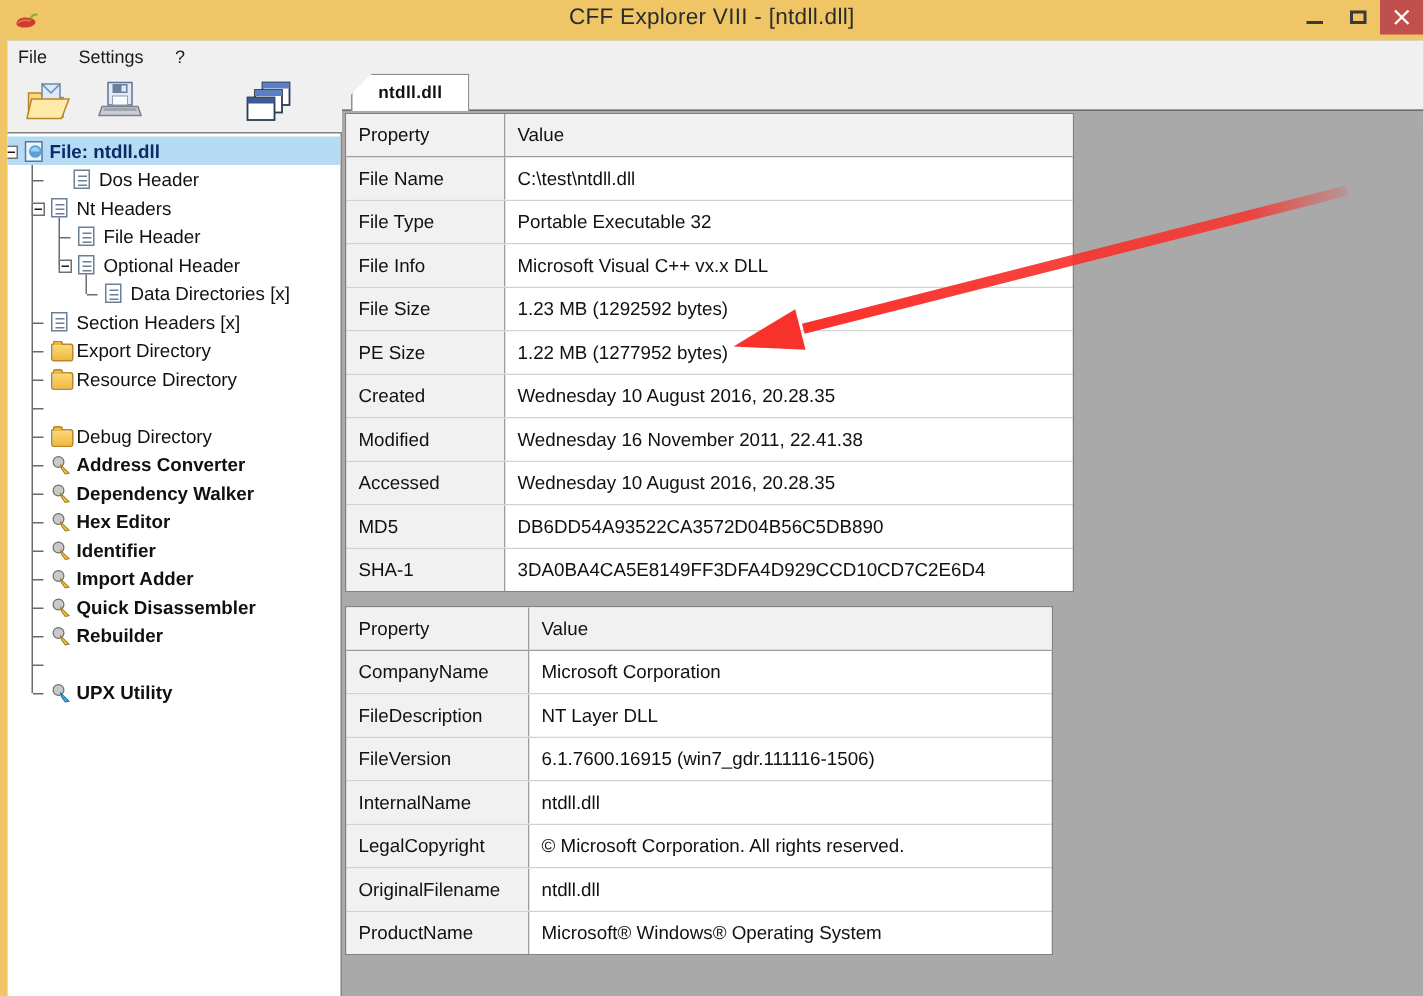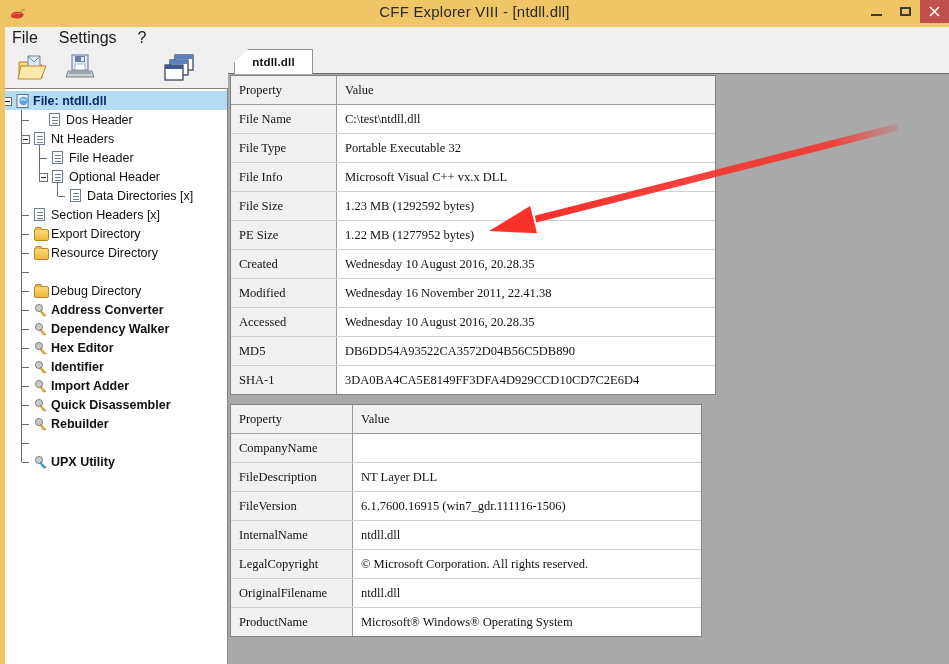--- a/index.html
+++ b/index.html
@@ -77,21 +77,21 @@
     position: absolute;
     left: 0; top: 27px;
     width: 949px; height: 21px;
     background: #f0f0f0;
     display: flex;
     align-items: center;
     padding-left: 8px;
     box-sizing: border-box;
   }
   .menu-item {
-    font-size: 16px;
+    font-size: 12px;
     color: #1a1a1a;
     padding: 2px 9px 2px 4px;
     margin-right: 8px;
     cursor: default;
   }
 
   
   .toolbar {
     position: absolute;
     left: 0; top: 48px;
@@ -244,21 +244,20 @@
     font-size: 12.5px;
     color: #111111;
   }
   #grid-file  { left: 230px; top: 75px;  width: 486px; }
   #grid-ver   { left: 230px; top: 404px; width: 472px; }
 
   .grow {
     display: flex;
     height: 28px;
     border-bottom: 1px solid #d2d2d2;
-    font-family: Liberation Serif, serif;
   }
   .grow:last-child { border-bottom: none; }
   .grow.header {
     background: #f1f1f1;
     border-bottom: 1px solid #9b9b9b;
   }
   .gcell-prop {
     width: 106px;
     flex: 0 0 106px;
     background: #f1f1f1;
@@ -588,20 +587,21 @@
       </div>
     </div>
 
   <div class="grid" id="grid-ver">
       <div class="grow header">
         <div class="gcell-prop">Property</div>
         <div class="gcell-val">Value</div>
       </div>
       <div class="grow">
         <div class="gcell-prop">CompanyName</div>
+        <div class="gcell-val">Microsoft Corporation</div>
       </div>
       <div class="grow">
         <div class="gcell-prop">FileDescription</div>
         <div class="gcell-val">NT Layer DLL</div>
       </div>
       <div class="grow">
         <div class="gcell-prop">FileVersion</div>
         <div class="gcell-val">6.1.7600.16915 (win7_gdr.111116-1506)</div>
       </div>
       <div class="grow">

